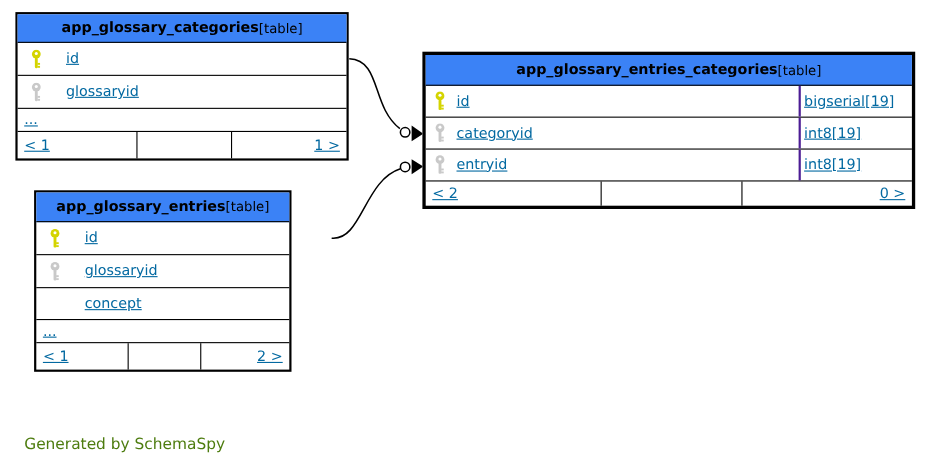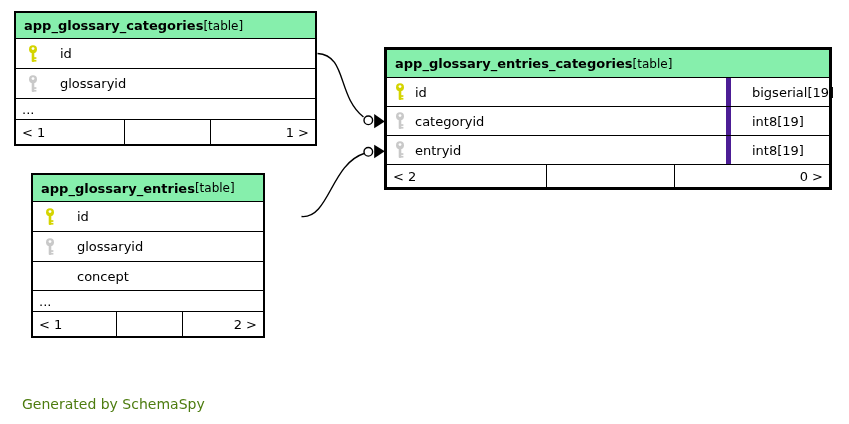--- a/index.html
+++ b/index.html
@@ -20,22 +20,22 @@
     background: #ffffff;
     border: 2px solid #000000;
     box-sizing: border-box;
   }
   .db-table.focus {
     border-width: 3px;
   }
   .thead {
     display: flex;
     align-items: center;
-    justify-content: flex-start;
-    background: #86efac;
+    justify-content: center;
+    background: #3b82f6;
     border-bottom: 1px solid #000000;
     box-sizing: border-box;
     padding: 0 8px;
   }
   .thead .title {
     font-weight: bold;
     font-size: 13px;
     color: #000000;
     white-space: nowrap;
   }
@@ -43,21 +43,22 @@
     font-size: 12px;
     color: #000000;
     white-space: nowrap;
   }
   .trow {
     display: flex;
     align-items: center;
     border-bottom: 1px solid #000000;
     box-sizing: border-box;
     font-size: 13px;
-    color: #000000;
+    color: #0369a1;
+    text-decoration: underline;
   }
   .trow:last-child { border-bottom: none; }
   .name-cell {
     display: flex;
     align-items: center;
     flex: 1 1 auto;
     height: 100%;
     overflow: hidden;
   }
   .keyicon {
@@ -69,23 +70,23 @@
   .keyicon.spacer svg { visibility: hidden; }
   .narrowpad .keyicon { margin-left: 8px; }
   .colname { margin-left: 21px; white-space: nowrap; }
   .narrowpad .colname { margin-left: 9px; }
   .type-cell {
     flex: 0 0 103px;
     width: 103px;
     height: 100%;
     display: flex;
     align-items: center;
-    border-left: 5px solid #4c1d95;
-    box-sizing: border-box;
-    padding-left: 21px;
+    border-left: 2px solid #4c1d95;
+    box-sizing: border-box;
+    padding-left: 3px;
     white-space: nowrap;
     margin-left: 28px;
   }
   .ellipsis-row { padding-left: 6px; }
   .foot {
     display: flex;
     align-items: stretch;
   }
   .fcell {
     display: flex;

